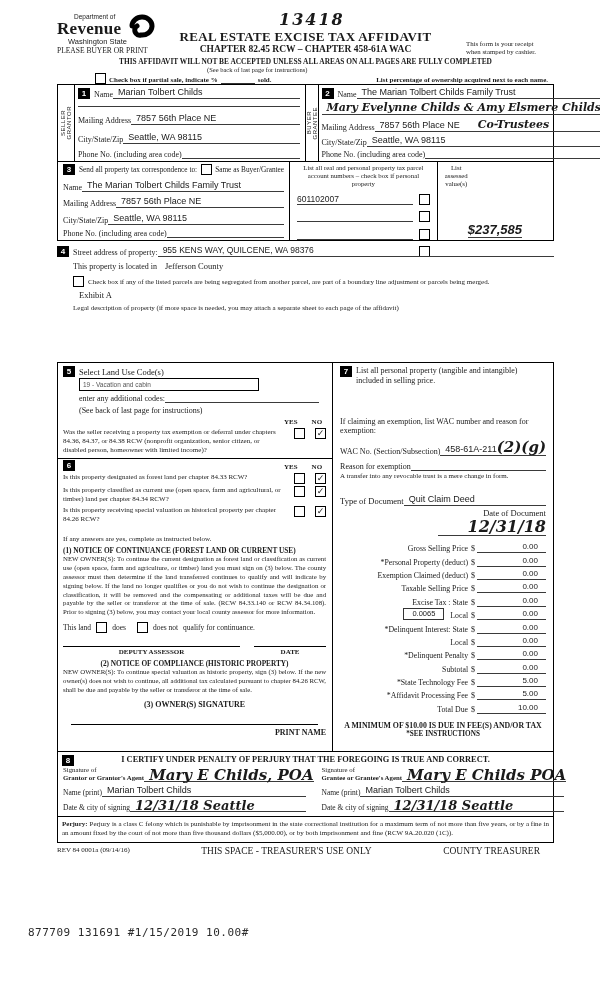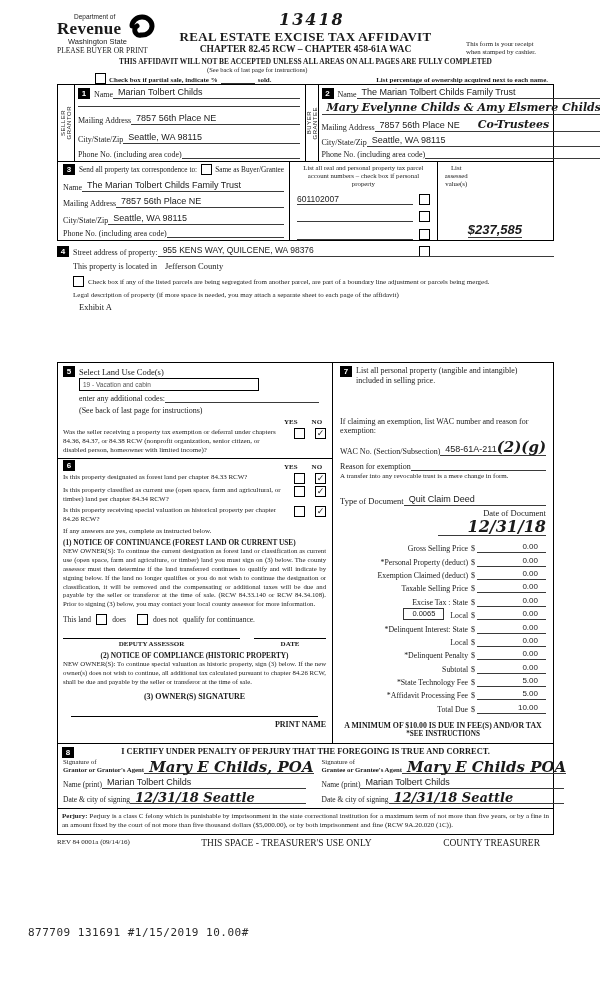--- a/index.html
+++ b/index.html
@@ -258,22 +258,22 @@
       <span class="fillv" style="font-size:8.5px;">955 KENS WAY, QUILCENE, WA 98376</span>
     </div>
     <div class="fl ind" style="margin-top:4px;">
       <span class="lbl">This property is located in</span>
       <span class="val" style="margin-left:8px;font-size:8.5px;">Jefferson County</span>
     </div>
     <div class="fl ind" style="margin-top:5px;align-items:center;">
       <span class="cb"></span>
       <span class="lbl small" style="margin-left:4px;white-space:normal;">Check box if any of the listed parcels are being segregated from another parcel, are part of a boundary line adjustment or parcels being merged.</span>
     </div>
+    <div class="ind val" style="margin-top:3px;margin-left:22px;font-size:8.5px;">Exhibit A</div>
     <div class="ind small" style="margin-top:4px;">Legal description of property (if more space is needed, you may attach a separate sheet to each page of the affidavit)</div>
-    <div class="ind val" style="margin-top:3px;margin-left:22px;font-size:8.5px;">Exhibit A</div>
     <div style="height:46px;"></div>
   </div>
 
   <div class="mid">
 
     <div class="midleft">
       <div class="fl" style="align-items:center;">
         <span class="numbox">5</span>
         <span class="lbl" style="font-size:8.5px;">Select Land Use Code(s)</span>
       </div>
@@ -310,21 +310,21 @@
         <div class="qrow">
           <span class="qtext">Is this property classified as current use (open space, farm and agricultural, or timber) land per chapter 84.34 RCW?</span>
           <span class="cb"></span>
           <span class="cb">✓</span>
         </div>
         <div class="qrow">
           <span class="qtext">Is this property receiving special valuation as historical property per chapter 84.26 RCW?</span>
           <span class="cb"></span>
           <span class="cb">✓</span>
         </div>
-        <div class="small" style="margin-top:4px;">If any answers are yes, complete as instructed below.</div>
+        <div class="small" style="margin-top:12px;">If any answers are yes, complete as instructed below.</div>
 
         <div class="ntitle">(1) NOTICE OF CONTINUANCE (FOREST LAND OR CURRENT USE)</div>
         <div class="para">NEW OWNER(S): To continue the current designation as forest land or classification as current use (open space, farm and agriculture, or timber) land you must sign on (3) below. The county assessor must then determine if the land transferred continues to qualify and will indicate by signing below. If the land no longer qualifies or you do not wish to continue the designation or classification, it will be removed and the compensating or additional taxes will be due and payable by the seller or transferor at the time of sale. (RCW 84.33.140 or RCW 84.34.108). Prior to signing (3) below, you may contact your local county assessor for more information.</div>
 
         <div class="landrow">
           <span>This land</span>
           <span class="cb"></span>
           <span>does</span>
           <span class="cb" style="margin-left:6px;"></span>
           <span>does not</span>

